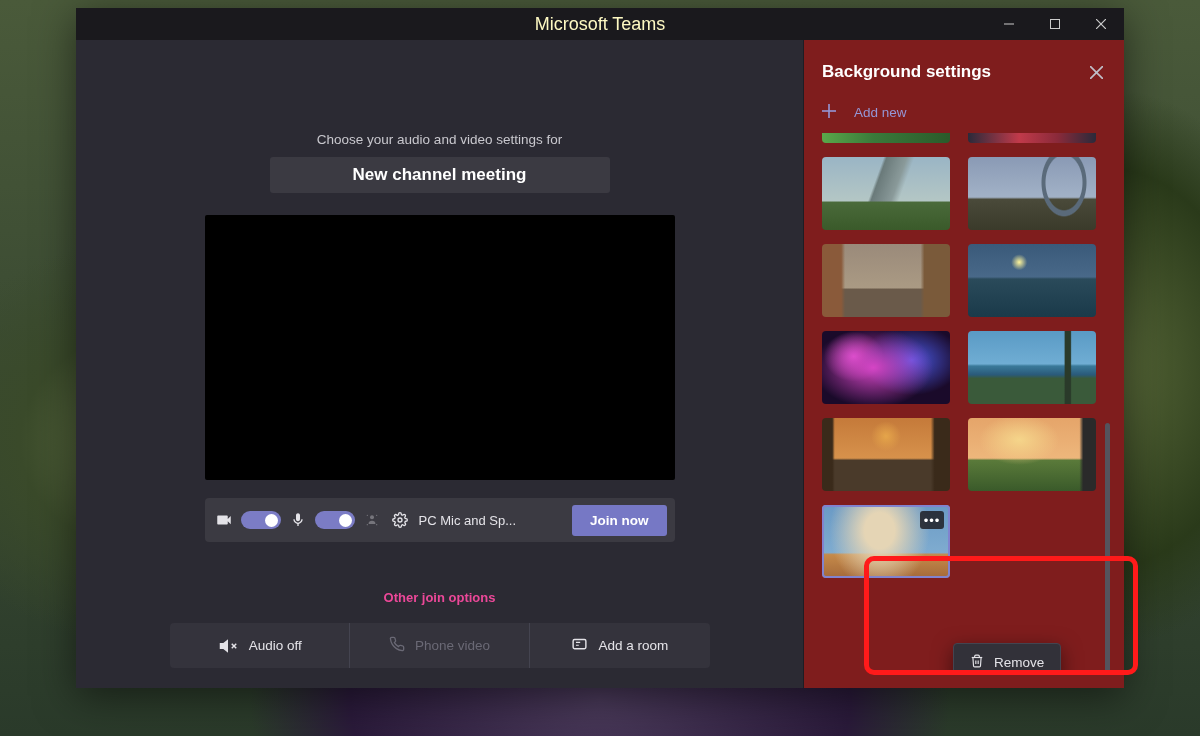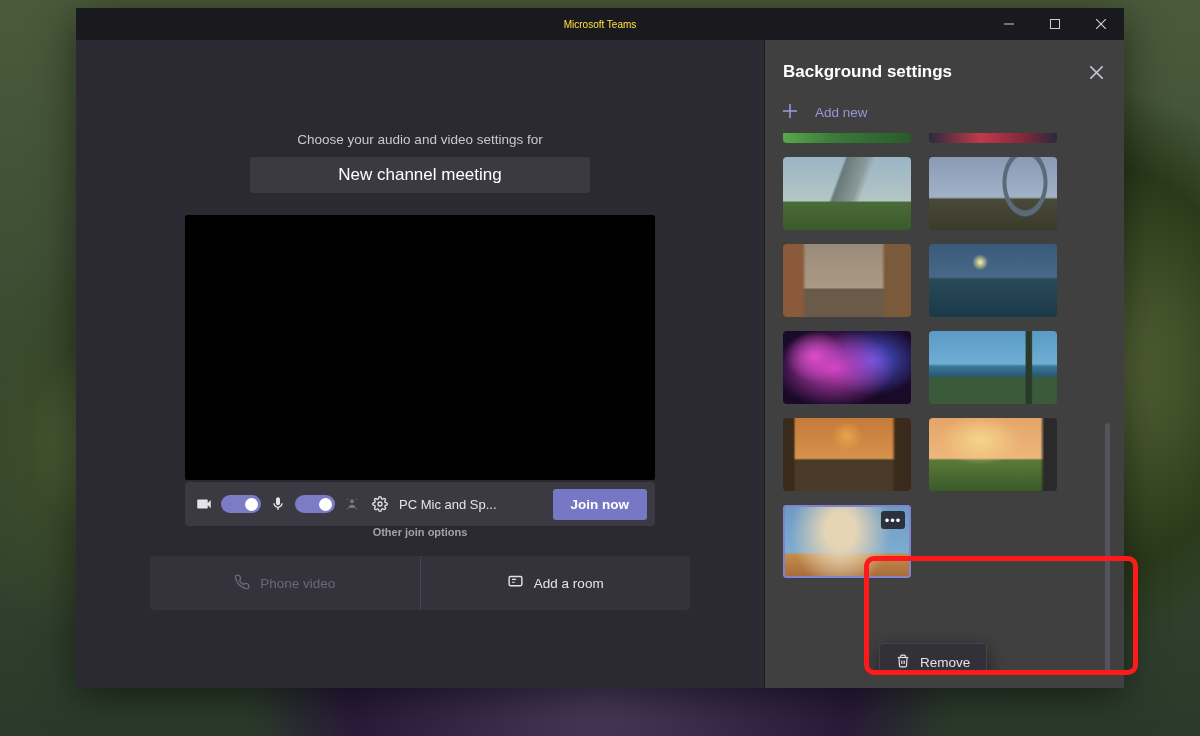--- a/index.html
+++ b/index.html
@@ -29,22 +29,22 @@
     box-shadow: 0 8px 40px rgba(0,0,0,.5);
     display: flex;
     flex-direction: column;
   }
   .titlebar {
     height: 32px;
     background: #1a191d;
     display: flex;
     align-items: center;
     justify-content: center;
-    color: #fde047;
-    font-size: 10px;
+    color: #fef9c3;
+    font-size: 18px;
     position: relative;
   }
   .win-controls {
     position: absolute; right: 0; top: 0;
     display: flex;
   }
   .win-btn {
     width: 46px; height: 32px;
     display: flex; align-items: center; justify-content: center;
     color: #ccc;
@@ -69,38 +69,38 @@
   }
   .prompt {
     color: #c9c8ce;
     font-size: 13.5px;
     margin-top: 62px;
   }
   .meeting-title-box {
     margin-top: 10px;
     background: #3b3a42;
     color: #fff;
-    font-weight: 400;
+    font-weight: 700;
     font-size: 17px;
     padding: 8px 30px;
     border-radius: 3px;
     min-width: 340px;
     text-align: center;
   }
   .preview-area {
     margin-top: 22px;
     width: 470px;
   }
   .video-preview {
     width: 470px; height: 265px;
     background: #000;
     border-radius: 2px;
   }
   .controls-bar {
-    margin-top: 2px;
+    margin-top: 18px;
     background: #3b3a42;
     border-radius: 4px;
     height: 44px;
     display: flex;
     align-items: center;
     padding: 0 8px;
     gap: 6px;
   }
   .ctrl-icon {
     color: #e4e3e8;
@@ -137,22 +137,23 @@
     background: #7678c5;
     color: #ffffff;
     font-size: 13.5px;
     font-weight: 600;
     border: none;
     border-radius: 3px;
     padding: 8px 18px;
     cursor: pointer;
   }
   .other-label {
-    color: #a3a3a3;
-    font-size: 11px;
+    margin-top: 48px;
+    color: #ec4899;
+    font-size: 13px;
     font-weight: 600;
   }
   .other-options {
     margin-top: 18px;
     display: flex;
     width: 540px;
     background: #34333c;
     border-radius: 4px;
     height: 54px;
   }
@@ -165,22 +166,22 @@
     color: #e4e3e8;
     font-size: 13.5px;
     cursor: pointer;
     border-right: 1px solid #444450;
   }
   .other-opt:last-child { border-right: none; }
   .other-opt.disabled { color: #6a6975; cursor: default; }
 
   
   .sidepanel {
-    width: 360px;
-    background: #404040;
+    width: 321px;
+    background: #7f1d1d;
     border-left: 1px solid #1e1d24;
     padding: 18px 14px 14px 18px;
     display: flex;
     flex-direction: column;
     position: relative;
   }
   .sp-header {
     display: flex;
     align-items: center;
     justify-content: space-between;
@@ -251,20 +252,21 @@
     border-radius: 4px;
     box-shadow: 0 6px 20px rgba(0,0,0,.5);
     display: flex;
     align-items: center;
     gap: 10px;
     padding: 10px 16px;
     color: #e4e3e8;
     font-size: 13.5px;
     cursor: pointer;
     z-index: 20;
+    margin-left: 35px;
   }
   .scrollbar {
     position: absolute;
     right: 0; top: 0;
     width: 5px;
     height: 100%;
   }
   .scrollbar-thumb {
     position: absolute;
     right: 0;
@@ -397,20 +399,30 @@
                 <path d="M19.4 15a1.65 1.65 0 0 0 .33 1.82l.06.06a2 2 0 1 1-2.83 2.83l-.06-.06a1.65 1.65 0 0 0-1.82-.33 1.65 1.65 0 0 0-1 1.51V21a2 2 0 0 1-4 0v-.09a1.65 1.65 0 0 0-1-1.51 1.65 1.65 0 0 0-1.82.33l-.06.06a2 2 0 1 1-2.83-2.83l.06-.06a1.65 1.65 0 0 0 .33-1.82 1.65 1.65 0 0 0-1.51-1H3a2 2 0 0 1 0-4h.09a1.65 1.65 0 0 0 1.51-1 1.65 1.65 0 0 0-.33-1.82l-.06-.06a2 2 0 1 1 2.83-2.83l.06.06a1.65 1.65 0 0 0 1.82.33h0a1.65 1.65 0 0 0 1-1.51V3a2 2 0 0 1 4 0v.09a1.65 1.65 0 0 0 1 1.51 1.65 1.65 0 0 0 1.82-.33l.06-.06a2 2 0 1 1 2.83 2.83l-.06.06a1.65 1.65 0 0 0-.33 1.82v0a1.65 1.65 0 0 0 1.51 1H21a2 2 0 0 1 0 4h-.09a1.65 1.65 0 0 0-1.51 1z"></path>
               </svg>
           </span>
           <span class="device-label">PC Mic and Sp...</span>
           <button class="join-btn">Join now</button>
         </div>
       </div>
 
       <div class="other-label">Other join options</div>
       <div class="other-options">
+        <div class="other-opt">
+          <span class="ctrl-icon">
+            <svg width="18" height="18" viewBox="0 0 24 24" fill="none" stroke="currentColor" stroke-width="2">
+                <polygon points="11 5 6 9 2 9 2 15 6 15 11 19 11 5" fill="currentColor"></polygon>
+                <line x1="23" y1="9" x2="17" y2="15"></line>
+                <line x1="17" y1="9" x2="23" y2="15"></line>
+              </svg>
+          </span>
+          <span>Audio off</span>
+        </div>
         <div class="other-opt disabled">
           <span>
             <svg width="16" height="16" viewBox="0 0 24 24" fill="none" stroke="currentColor" stroke-width="2">
                 <path d="M22 16.92v3a2 2 0 0 1-2.18 2 19.79 19.79 0 0 1-8.63-3.07 19.5 19.5 0 0 1-6-6 19.79 19.79 0 0 1-3.07-8.67A2 2 0 0 1 4.11 2h3a2 2 0 0 1 2 1.72c.13.96.36 1.9.7 2.81a2 2 0 0 1-.45 2.11L8.09 9.91a16 16 0 0 0 6 6l1.27-1.27a2 2 0 0 1 2.11-.45c.91.34 1.85.57 2.81.7A2 2 0 0 1 22 16.92z"></path>
               </svg>
           </span>
           <span>Phone video</span>
         </div>
         <div class="other-opt">
           <span>

